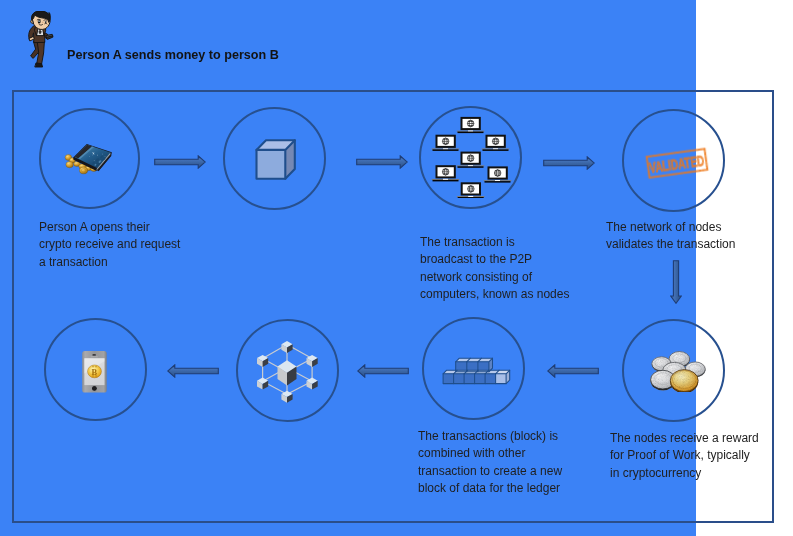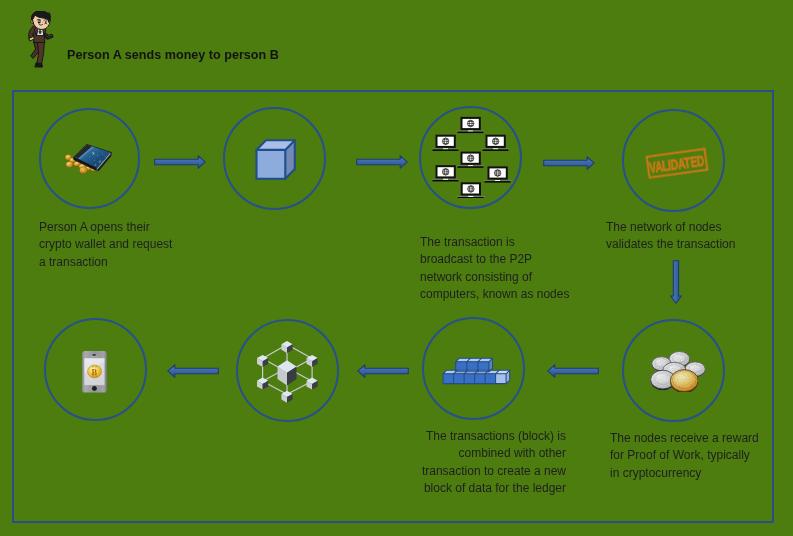--- a/index.html
+++ b/index.html
@@ -1,17 +1,17 @@
 <!DOCTYPE html>
 <html><head>
 <meta charset="utf-8">
 <style>
   html,body{margin:0;padding:0;background:#ffffff;}
   body{width:793px;height:536px;overflow:hidden;font-family:"Liberation Sans",sans-serif;}
-  #page{position:relative;width:793px;height:536px;background:#4d7c0f;}
+  #page{position:relative;width:696px;height:536px;background:#3b82f6;}
   .frame{position:absolute;left:12px;top:90px;width:762px;height:433px;border:2.2px solid #2a4e8a;box-sizing:border-box;}
   .title{position:absolute;left:67px;top:48px;font-size:12.6px;font-weight:bold;color:#131313;}
   .circ{position:absolute;}
   .arw{position:absolute;}
   .ico{position:absolute;}
   .cap{position:absolute;font-size:12px;color:#1f1f1f;line-height:17.3px;}
 </style>
 </head>
 <body>
 
@@ -395,18 +395,18 @@
   <svg class="arw" style="left:547px;top:364px;" width="52" height="14" viewBox="0 0 52 14">
     <path d="M51.3 4.2 L7.8 4.2 L7.8 0.8 L0.7 7 L7.8 13.2 L7.8 9.8 L51.3 9.8 Z" fill="url(#agh)" stroke="#1f3d74" stroke-width="1.1" stroke-linejoin="miter"></path>
   </svg>
   <svg class="arw" style="left:357px;top:364px;" width="52" height="14" viewBox="0 0 52 14">
     <path d="M51.3 4.2 L7.8 4.2 L7.8 0.8 L0.7 7 L7.8 13.2 L7.8 9.8 L51.3 9.8 Z" fill="url(#agh)" stroke="#1f3d74" stroke-width="1.1" stroke-linejoin="miter"></path>
   </svg>
   <svg class="arw" style="left:167px;top:364px;" width="52" height="14" viewBox="0 0 52 14">
     <path d="M51.3 4.2 L7.8 4.2 L7.8 0.8 L0.7 7 L7.8 13.2 L7.8 9.8 L51.3 9.8 Z" fill="url(#agh)" stroke="#1f3d74" stroke-width="1.1" stroke-linejoin="miter"></path>
   </svg>
 
-  <div class="cap" style="left:39px;top:219px;width:142px;">Person A opens their crypto wallet and request a transaction</div>
+  <div class="cap" style="left:39px;top:219px;width:142px;">Person A opens their crypto receive and request a transaction</div>
   <div class="cap" style="left:420px;top:219px;width:150px;margin-top:15px;">The transaction is broadcast to the P2P network consisting of computers, known as nodes</div>
   <div class="cap" style="left:606px;top:219px;width:136px;">The network of nodes validates the transaction</div>
   <div class="cap" style="left:610px;top:430px;width:150px;">The nodes receive a reward for Proof of Work, typically in cryptocurrency</div>
-  <div class="cap" style="left:418px;top:428px;width:148px;text-align:right;">The transactions (block) is combined with other transaction to create a new block of data for the ledger</div>
+  <div class="cap" style="left:418px;top:428px;width:148px;">The transactions (block) is combined with other transaction to create a new block of data for the ledger</div>
 </div>
 
 </body></html>

